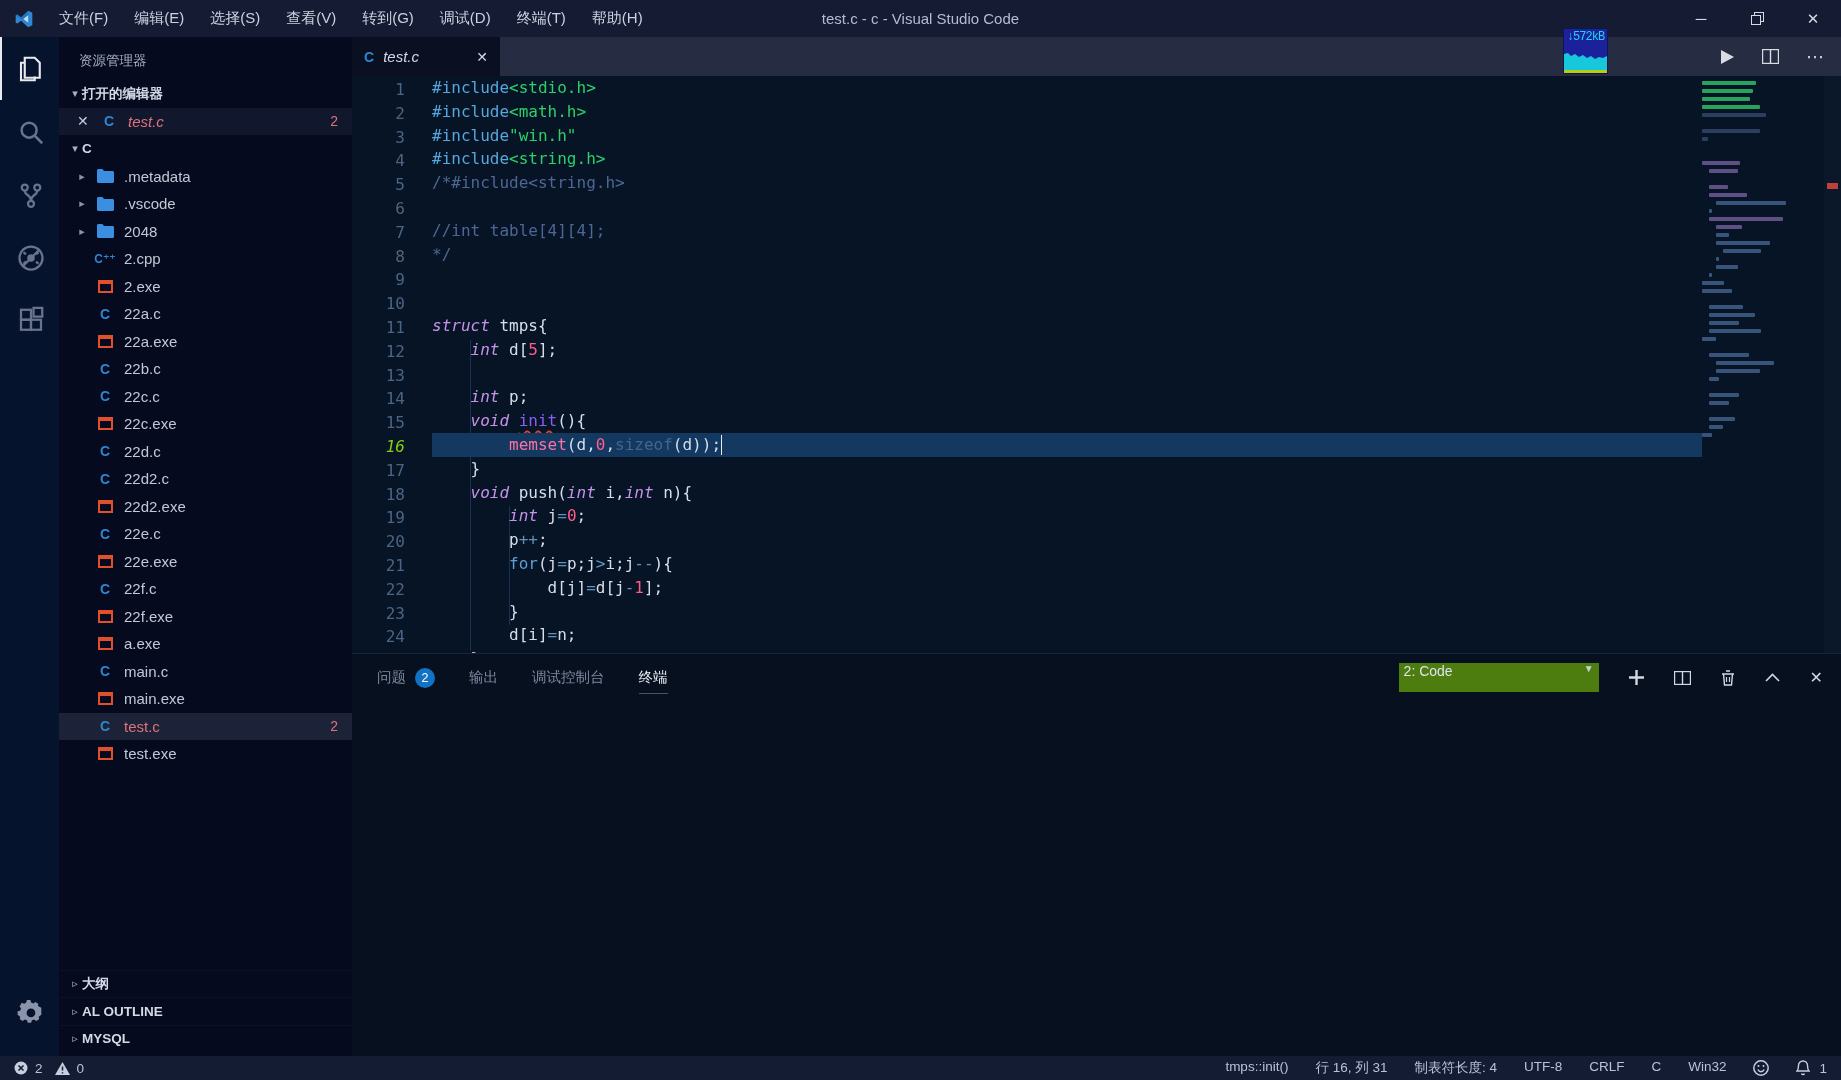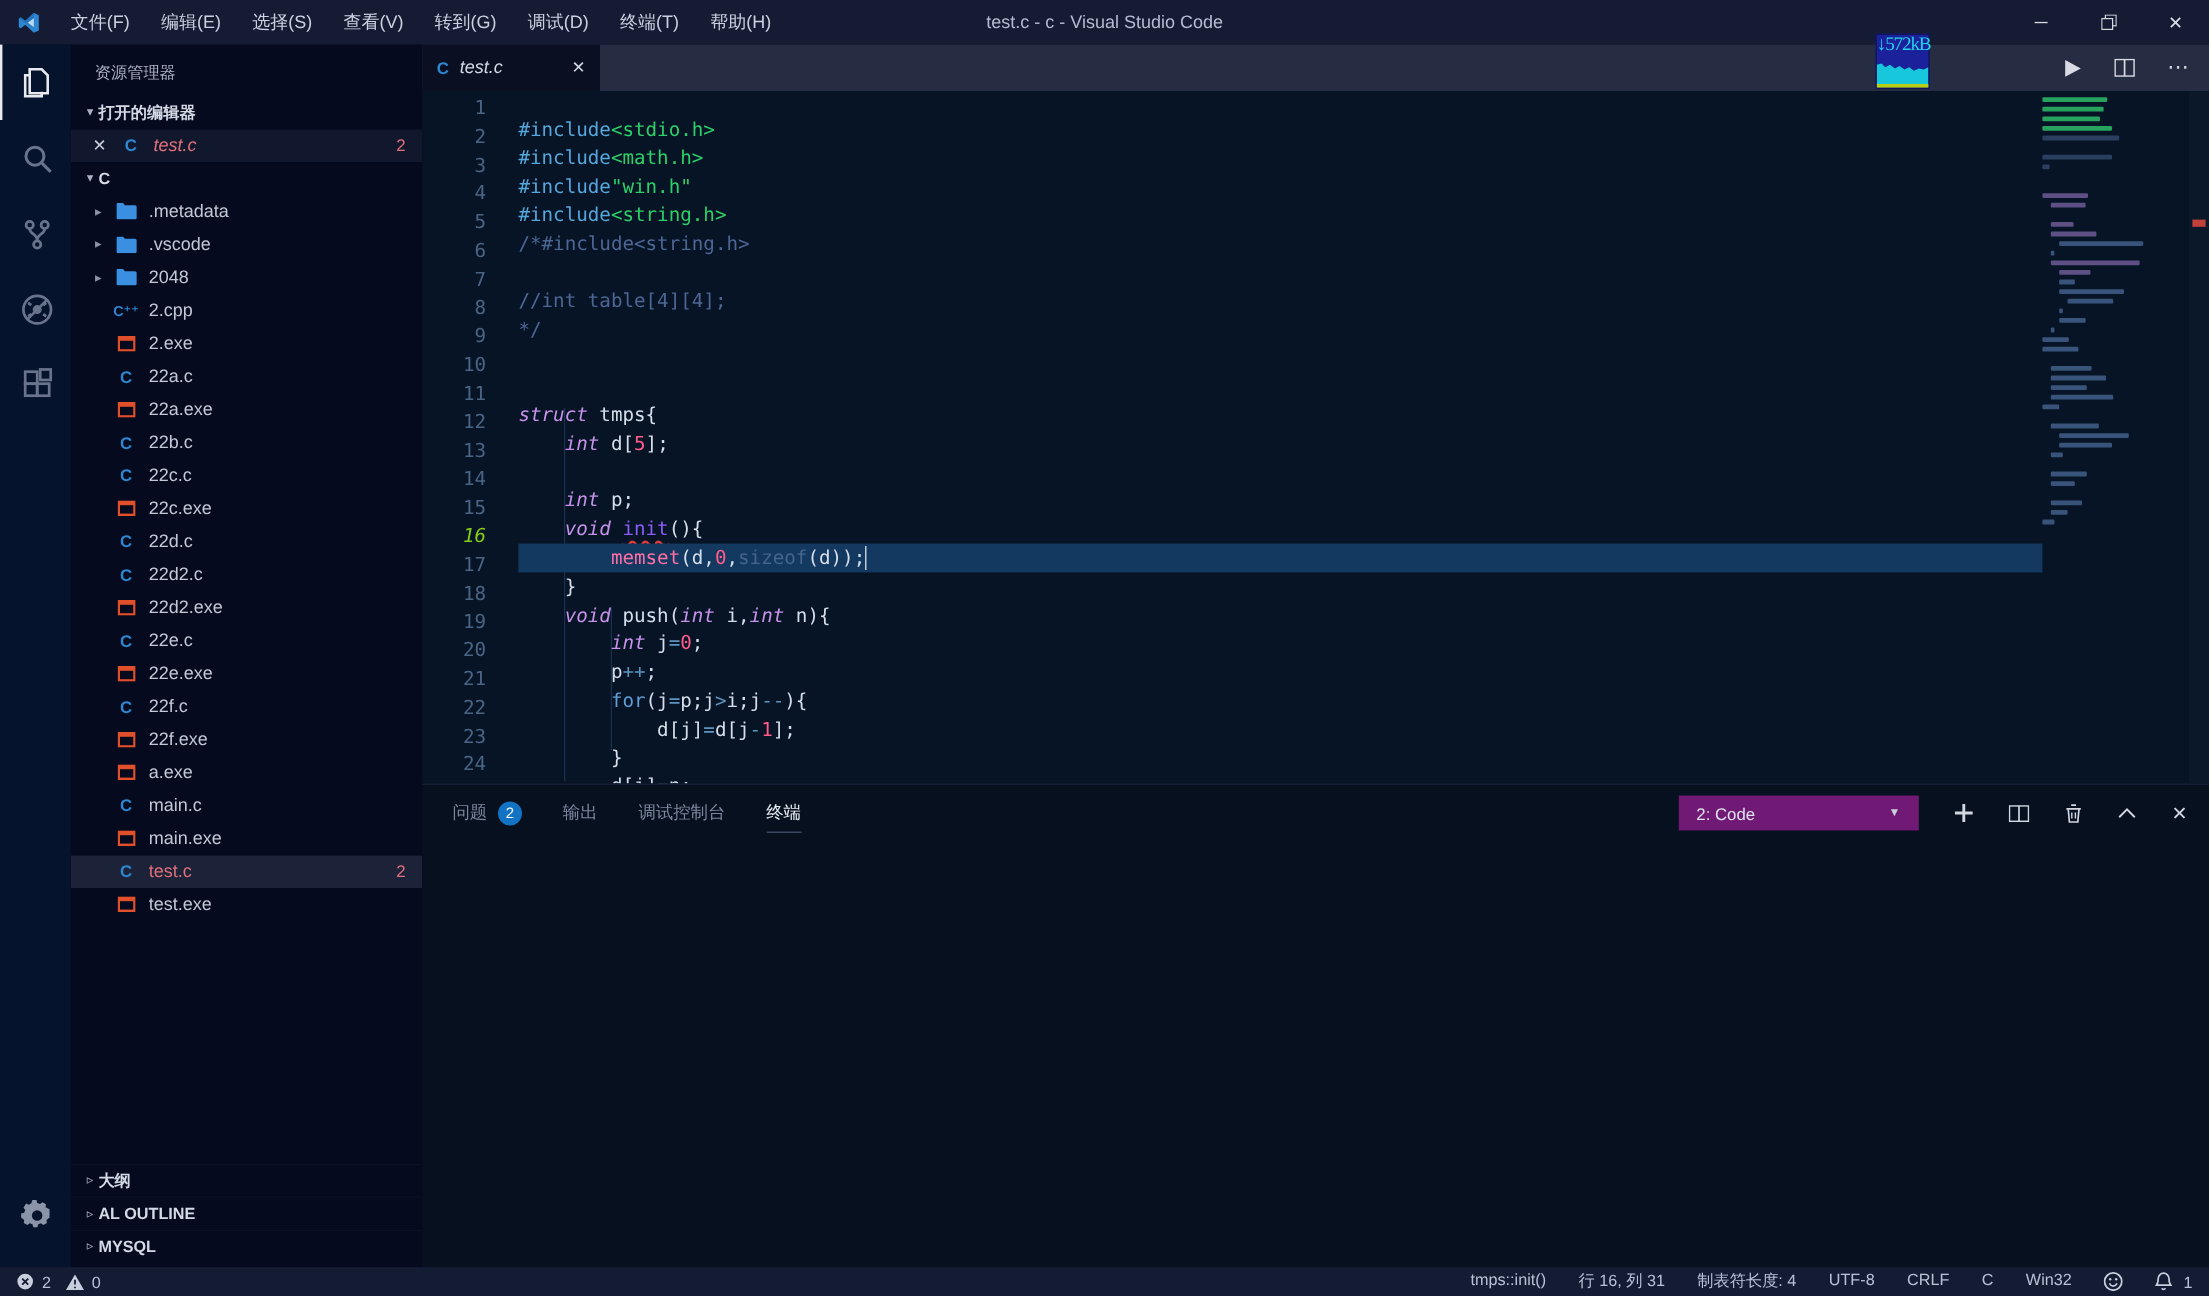--- a/index.html
+++ b/index.html
@@ -63,21 +63,21 @@
   #tab-testc .tabclose { color:#d3d8e6; font-size:14px; }
   #editor-actions { position:absolute; right:16px; top:0; height:39px; display:flex;
                     align-items:center; gap:27px; color:#cfd4e0; }
   #editor-actions svg { display:block; }
 
   #editor { flex:1; position:relative; background:#071426; overflow:hidden;
             font-family:"DejaVu Sans Mono",monospace; font-size:16px; }
   #gutter { position:absolute; left:0; top:2px; width:53px; text-align:right;
             color:#4a6584; line-height:23.8px; }
   #gutter .gnum.cur { color:#84cc16;font-style:italic; }
-  #code { position:absolute; left:80px; top:20px; right:139px; line-height:23.8px; white-space:pre; }
+  #code { position:absolute; left:80px; top:0; right:139px; line-height:23.8px; white-space:pre; }
   .cline { height:23.8px; position:relative; }
   .cline.hl { background:#143961; }
   .tk-pp  { color:#55a7dc; }
   .tk-str { color:#2bd168; }
   .tk-cm  { color:#4d6694; }
   .tk-kw  { color:#c792ea; font-style:italic; }
   .tk-pl  { color:#d6deeb; }
   .tk-num { color:#ff5c8a; }
   .tk-fn  { color:#ff6fa6; }
   .tk-ctl { color:#5f9ed6; }
@@ -97,41 +97,41 @@
   #panel { height:403px; background:#06101f; border-top:1px solid #1a2438; position:relative; }
   #panel-header { height:47px; display:flex; align-items:center; padding-left:25px; gap:34px; }
   .panel-tab { font-size:14.5px; color:#7c879f; display:flex; align-items:center; position:relative; height:100%; }
   .panel-tab.active { color:#e9edf4; }
   .panel-tab.active::after { content:""; position:absolute; bottom:7px; left:0; right:0;
                              height:1.5px; background:#46546e; }
   .panel-badge { margin-left:9px; min-width:20px; height:20px; border-radius:10px; background:#1273c4;
                  color:#fff; font-size:12.5px; display:flex; align-items:center; justify-content:center; }
   #panel-controls { position:absolute; right:18px; top:9px; display:flex; align-items:center; gap:30px;
                     color:#d2d7e2; }
-  #terminal-select { width:200px; height:29px; background:#701a75; color:#dfe3ee; font-size:14px;
-                     display:flex; align-items:center; padding:0 15px; }
+  #terminal-select { width:200px; height:29px; background:#4d7c0f; color:#dfe3ee; font-size:14px;
+                     display:flex; align-items:flex-start; padding:0 5px; }
   #terminal-select .sel-arrow { margin-left:auto; font-size:10px; color:#c9cedd; }
   #panel-controls svg { display:block; }
   #terminal { padding:8px 0 0 23px; font-family:"DejaVu Sans Mono",monospace; font-size:16px;
               line-height:23.5px; color:#ccd6e4; white-space:pre; }
   #term-cursor { display:inline-block; width:9px; height:18px; border:1px solid #b6c2d4;
                  vertical-align:-3px; }
 
   
   #statusbar { position:absolute; bottom:0; left:0; width:100%; height:24px; background:#141c34;
                display:flex; align-items:center; padding:0 14px; font-size:13.5px; color:#b9c2d4; z-index:30; }
   #status-left { display:flex; align-items:center; gap:7px; }
   #status-right { margin-left:auto; display:flex; align-items:center; gap:27px; }
   #status-right .sitem { white-space:nowrap; }
   .sb-ico { display:flex; align-items:center; }
 
   
   #net-widget { position:absolute; left:1563px; top:28px; width:45px; height:46px; z-index:50;
                 background:#1b209b; border:1px solid #10144f; display:flex; flex-direction:column; }
-  #net-label { height:17px; color:#22d4ea; font-size:16px; font-family:Liberation Serif, serif;
+  #net-label { height:17px; color:#22d4ea; font-size:12px; font-family:Liberation Mono, monospace;
                text-align:center; line-height:17px; letter-spacing:-1px; }
   #net-graph { flex:1; position:relative; }
   #net-graph svg { position:absolute; bottom:0; left:0; }
   #net-bottom { height:3px; background:#b7cf12; }
 </style>
 </head>
 <body>
 
 <div id="app">
 

